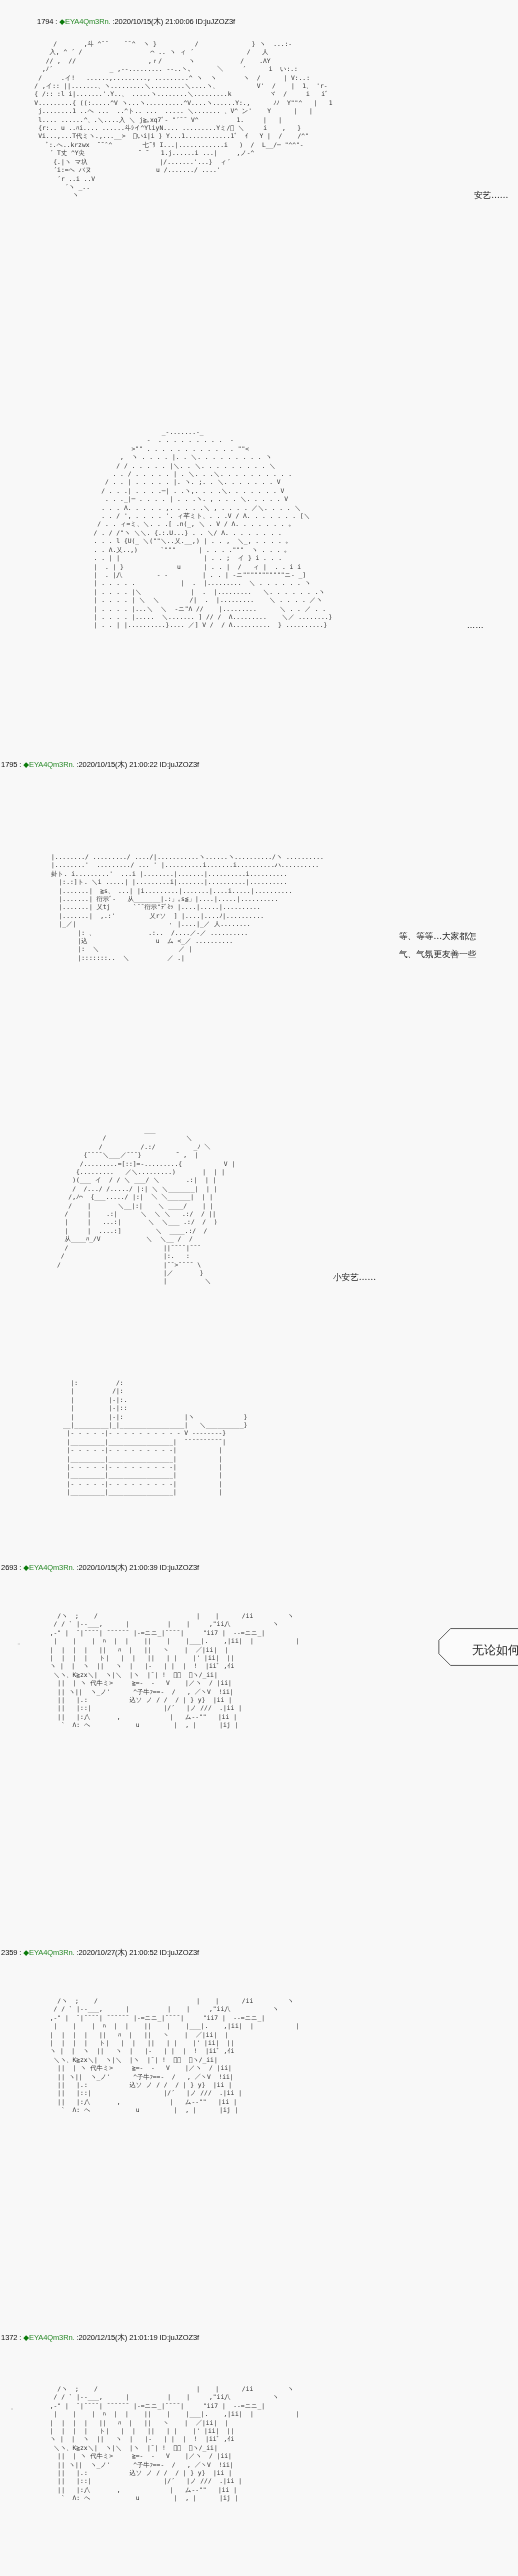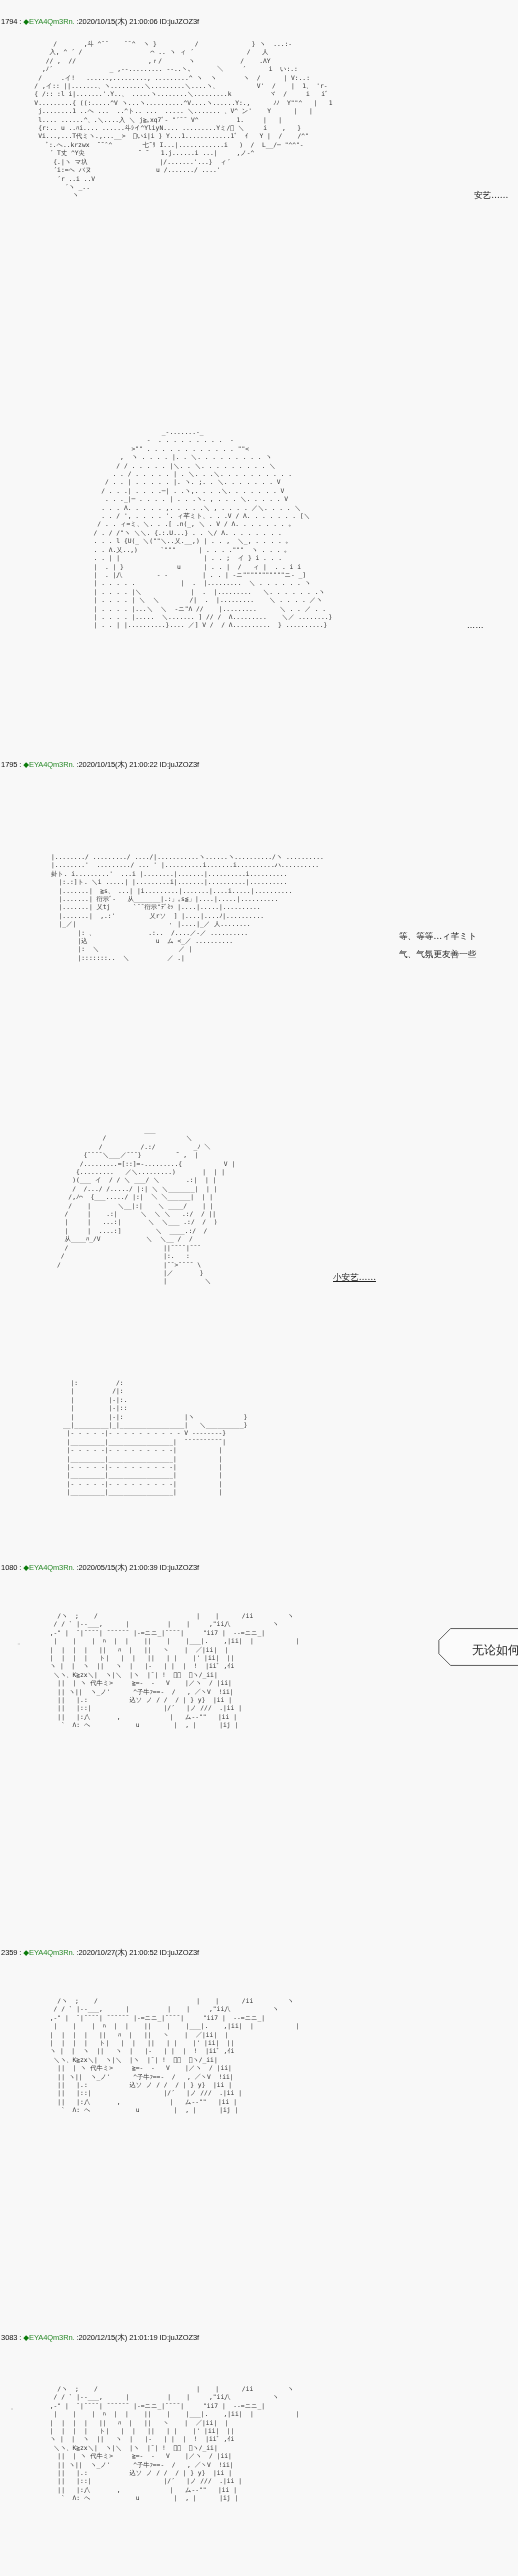--- a/index.html
+++ b/index.html
@@ -66,21 +66,21 @@
   .leftdots {
     position: absolute;
     font-size: 5.7px;
     color: #555;
     font-family: "DejaVu Sans Mono", monospace;
   }
 </style>
 </head>
 <body>
 
-<div class="post-header" style="top:17px;">
+<div class="post-header" style="top:17px;padding-left:36px;">
   <span class="num">1794</span><span> : </span><span class="diamond">◆</span><span class="trip">EYA4Qm3Rn.</span><span class="meta"> :2020/10/15(木) 21:00:06 ID:juJZOZ3f</span>
 </div>
 <pre class="aa" style="left:23px; top:40px;">        /       ,斗 ^¯¯    ¯¯^  ヽ }          /              } ヽ  ...:-
        入, ^ ´ /                  ⌒ .. ヽ ィ ´              /   人
       // ,  //                   ,ｒ/       ヽ            /    .ΛY
      ,ﾉ´               _ ,-‐......... ‐‐..ヽ、      ＼     ´      i  い:.:
     /     .イ!   ......,........., .........^ ヽ  ヽ       ヽ  /      | V:..:
    / ,イ:: ||.......、ヽ.........＼.........＼....ヽ、          V'  /    |  1、 'r‐
    { /:: :l i|.......'.Y..、 .....ヽ........＼.........k          ヾ  /     i   iﾞ
    V.........{ ((:.....^V ヽ...ヽ..........^V....ヽ......Y:.,      ﾉﾉ  Y""^   |   1
@@ -131,59 +131,59 @@
   |:.:]ト. ＼i .....| |.........i|.......|..........|..........
   |.......|  ≧s、 ...| |i.........|.......|....i.....|..........
   |.......| 衍示ﾞ‐   从_______|.:」｡s≦」|....|.....|..........
   |.......| 乂tj      `¯¯衍示"ﾃﾞﾐｯ |....|.....|..........
   |.......|  ,.:'         乂rソ  ] |....|....ﾉ|..........
   |_／|                        ・ |....|_／ 人........
        |: 、              .:..  /....／‐／ ..........
        |込                  u  ム &lt;_／ ..........
        |:  ＼                     ／ |
        |:::::::..  ＼          ／ .|</pre>
-<div class="caption" style="left:399px; top:931px;">等、等等…ィ芊ミト</div>
+<div class="caption" style="left:399px; top:931px;">等、等等…大家都怎</div>
 <div class="caption" style="left:399px; top:949px;text-align:right;">气、气氛更友善一些</div>
 <pre class="aa" style="left:57px; top:1126px;">                       ___
             /                     ＼
            /          /.:/          _ﾉ ＼
        {¯¯¯¯＼___／¯¯¯}         ˘ ,  |
       /.........=[::]=-.........{           V |
      {.........   ／＼.........)       |  | |
     )(___ イ  / / ＼ ___/ ＼       .:|  | |
     /  /.../ /...../ |:| ＼ ＼_______|  | |
    /,ﾉ⌒  {___...../ |:|  ＼ ＼______|  | |
    /    |       ＼__|:|    ＼ ____/    | |
   /     |    .:|      ＼  ＼ ＼   .:/  / ||
   |     |   ...:|       ＼  ＼___ .:/  /  )
   |     |  ....:]         ＼  ____.:/  /
   从____ﾊ_/V            ＼  ＼__ /  /
   /                         ||¯¯¯¯|¯¯¯
  /                          |:.   :
 /                           |¯¯&gt;¯¯¯¯ \
                             |／       }
                             |          ＼</pre>
-<div class="caption" style="left:333px; top:1272px;text-decoration:underline;">小安艺……</div>
+<div class="caption" style="left:333px; top:1272px;">小安艺……</div>
 <pre class="aa" style="left:63px; top:1379px;">  |:          /:
   |          /|:
   |         |‐|:.
   |         |‐|::
   |         |‐|:                |ヽ             }
 __|_________|_|_________________|   ＼__________}
  |‐ ‐ ‐ ‐ ‐|‐ ‐ ‐ ‐ ‐ ‐ ‐ ‐ ‐ ‐ V ‐‐‐‐‐‐‐‐}
  |_________|_________________|  ¯¯¯¯¯¯¯¯¯¯|
  |‐ ‐ ‐ ‐ ‐|‐ ‐ ‐ ‐ ‐ ‐ ‐ ‐ ‐|           |
  |_________|_________________|           |
  |‐ ‐ ‐ ‐ ‐|‐ ‐ ‐ ‐ ‐ ‐ ‐ ‐ ‐|           |
  |_________|_________________|           |
  |‐ ‐ ‐ ‐ ‐|‐ ‐ ‐ ‐ ‐ ‐ ‐ ‐ ‐|           |
  |_________|_________________|           |</pre>
 
 <div class="post-header" style="top:1563px;">
-  <span class="num">1080</span><span> : </span><span class="diamond">◆</span><span class="trip">EYA4Qm3Rn.</span><span class="meta"> :2020/05/15(木) 21:00:39 ID:juJZOZ3f</span>
+  <span class="num">2693</span><span> : </span><span class="diamond">◆</span><span class="trip">EYA4Qm3Rn.</span><span class="meta"> :2020/10/15(木) 21:00:39 ID:juJZOZ3f</span>
 </div>
 <div class="leftdots" style="left:17px; top:1643px;">¨</div>
 <pre class="aa" style="left:46px; top:1612px;">   /ヽ  ;    /                          |    |      /ii         ヽ
   / / ` |‐-___,      |          |    |     ,"ii八           ヽ
  ,‐" |  ¯|¯¯¯¯| ¯¯¯¯¯¯ |‐=ニニ_|¯¯¯¯|     "ii7 |  ‐‐=ニニ_|
   |    |    |  ﾊ  |  |    ||    |    |___|.    ,|ii|  |           |
  |  |  |  |   ||   ﾊ  |   ||   ヽ    |  ／|ii|  |
  |  |  |  |   ト|   |  |   ||   | |    |' |ii|  ||
  ヽ |  |  ヽ  ||   ヽ  |   |‐   | |  |  !  |iiﾞ ,ｲi
   ＼ヽ、K≧zx＼|  ヽ|＼  |ヽ  |¯| !  レﾞ  ﾞヽ/_ii|
@@ -210,21 +210,21 @@
  ヽ |  |  ヽ  ||   ヽ  |   |‐   | |  |  !  |iiﾞ ,ｲi
   ＼ヽ、K≧zx＼|  ヽ|＼  |ヽ  |¯| !  レﾞ  ﾞヽ/_ii|
    ||  | ヽ 代牛ミ&gt;     ≧=-  ‐   V    |／ヽ  / |ii|
    || ヽ||  ヽ_ノ'      ^子牛ｧ==-  /   , ／ヽV  !ii|
    ||   |.:           込ソ ノ / /  / | } y}  |ii |
    ||   |::|                   |/´   |ノ ///  .|ii |
    ||   |:八       ,             |   ム‐-""   |ii |
     `  Λ: ヘ            u         |  , |      |ij |</pre>
 
 <div class="post-header" style="top:2333px;">
-  <span class="num">3083</span><span> : </span><span class="diamond">◆</span><span class="trip">EYA4Qm3Rn.</span><span class="meta"> :2020/12/15(木) 21:01:19 ID:juJZOZ3f</span>
+  <span class="num">1372</span><span> : </span><span class="diamond">◆</span><span class="trip">EYA4Qm3Rn.</span><span class="meta"> :2020/12/15(木) 21:01:19 ID:juJZOZ3f</span>
 </div>
 <div class="leftdots" style="left:10.3px; top:2408px;">¨</div>
 <pre class="aa" style="left:46px; top:2385px;">   /ヽ  ;    /                          |    |      /ii         ヽ
   / / ` |‐-___,      |          |    |     ,"ii八           ヽ
  ,‐" |  ¯|¯¯¯¯| ¯¯¯¯¯¯ |‐=ニニ_|¯¯¯¯|     "ii7 |  ‐‐=ニニ_|
   |    |    |  ﾊ  |  |    ||    |    |___|.    ,|ii|  |           |
  |  |  |  |   ||   ﾊ  |   ||   ヽ    |  ／|ii|  |
  |  |  |  |   ト|   |  |   ||   | |    |' |ii|  ||
  ヽ |  |  ヽ  ||   ヽ  |   |‐   | |  |  !  |iiﾞ ,ｲi
   ＼ヽ、K≧zx＼|  ヽ|＼  |ヽ  |¯| !  レﾞ  ﾞヽ/_ii|

